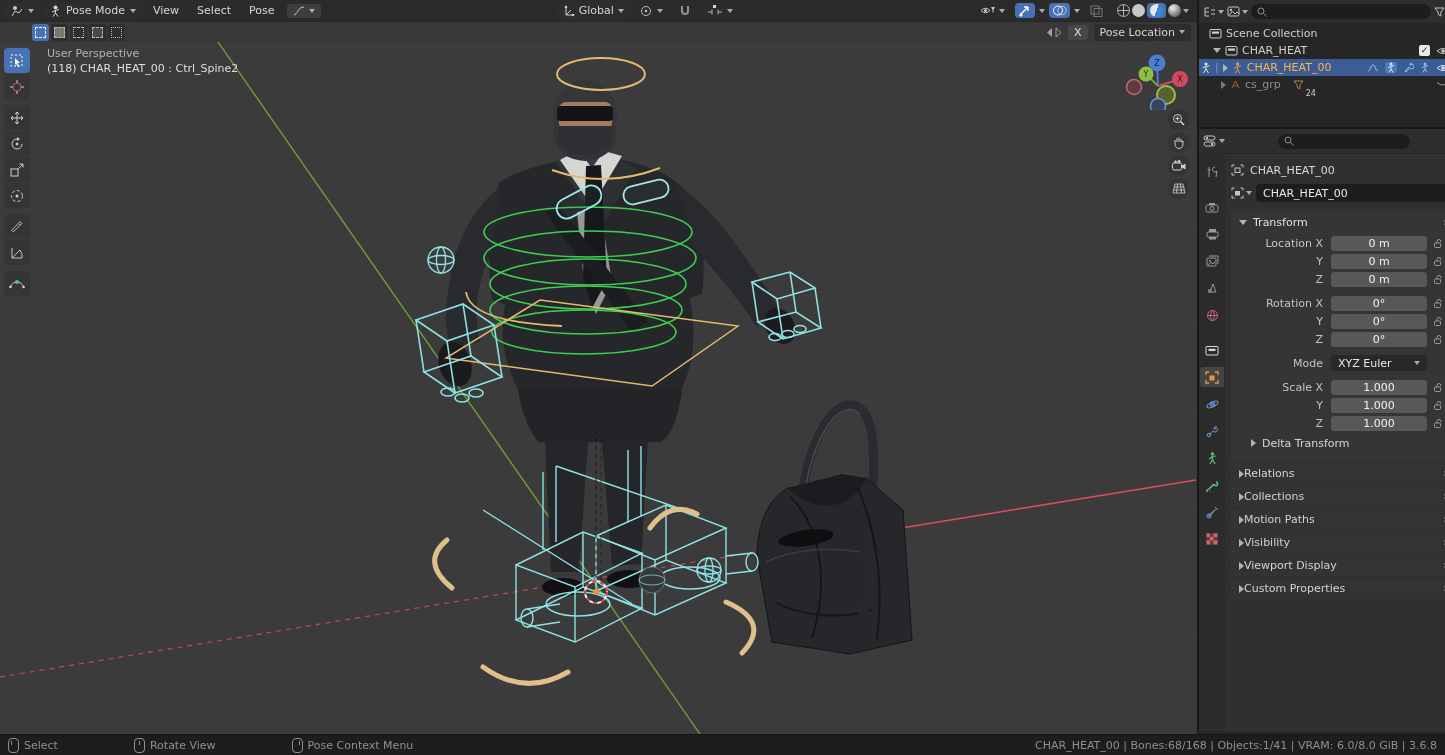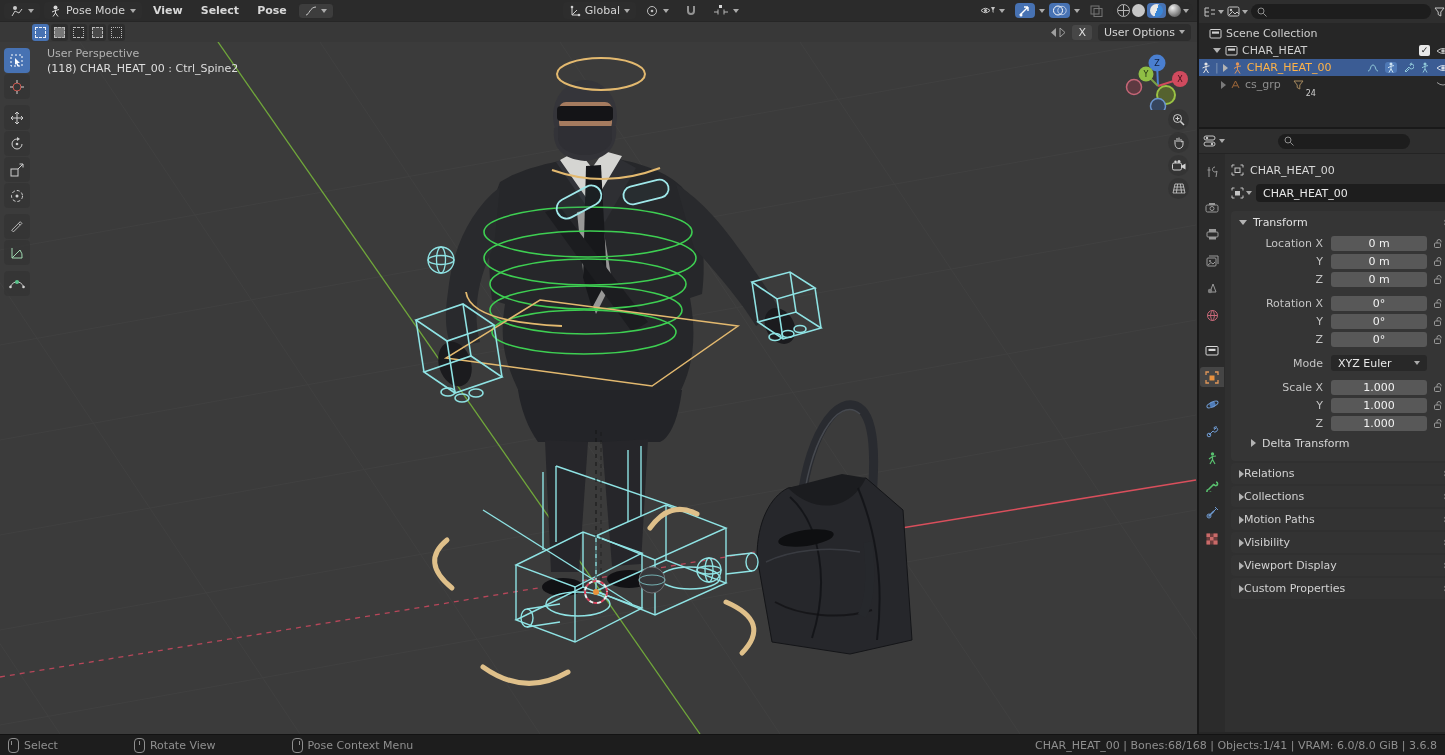--- a/index.html
+++ b/index.html
@@ -11,21 +11,21 @@
   #viewport{position:absolute;left:0;top:0;width:1197px;height:524px;background:#3b3b3b;}
   #sidebar{position:absolute;left:1197px;top:0;width:276px;height:734px;background:#262626;border-left:2px solid #191919;box-sizing:border-box;}
   #statusbar{position:absolute;left:0;top:734px;width:1445px;height:21px;background:#1d1d1d;border-top:1px solid #131313;box-sizing:border-box;display:flex;align-items:center;justify-content:space-between;color:#8f8f8f;}
 
   
   .vp-header{height:21px;background:#2b2b2b;display:flex;align-items:center;gap:4px;padding:0 4px;position:relative;z-index:5;}
   .vp-tools{height:21px;background:#383838;border-top:1px solid #262626;display:flex;align-items:center;justify-content:space-between;padding:0 6px;position:relative;z-index:5;box-sizing:border-box;}
   .hbtn{display:inline-flex;align-items:center;gap:4px;padding:2px 6px;border-radius:4px;background:transparent;color:#d4d4d4;white-space:nowrap;}
   .hbtn.box{background:#3d3d3d;border:1px solid #2a2a2a;}
   .hbtn.dark{background:#2d2d2d;}
-  .menuitem{padding:2px 7px;border-radius:3px;color:#d8d8d8;font-weight:bold;}
+  .menuitem{padding:2px 7px;border-radius:3px;color:#d8d8d8;}
   .chev{width:0;height:0;border-left:3px solid transparent;border-right:3px solid transparent;border-top:4px solid #ababab;display:inline-block;}
   .caret-r{width:0;height:0;border-top:4px solid transparent;border-bottom:4px solid transparent;border-left:5px solid #b3b3b3;display:inline-block;}
   .caret-d{width:0;height:0;border-left:4px solid transparent;border-right:4px solid transparent;border-top:5px solid #b3b3b3;display:inline-block;}
   .spacer{flex:1;}
   .pillblue{background:#4772b3;border-radius:4px;display:inline-flex;align-items:center;justify-content:center;padding:1px 3px;}
   .shadegroup{display:inline-flex;align-items:center;gap:2px;background:#2a2a2a;border-radius:9px;padding:1px 4px;}
   .ball{width:13px;height:13px;border-radius:50%;display:inline-block;}
   .ball.wire{border:1px solid #b5b5b5;box-sizing:border-box;background:
     linear-gradient(#0000 45%,#b5b5b5 45%,#b5b5b5 55%,#0000 55%),
     linear-gradient(90deg,#0000 45%,#b5b5b5 45%,#b5b5b5 55%,#0000 55%);}
@@ -231,21 +231,21 @@
           <span class="sq" style="border-style:dotted;"></span>
         </span>
     </span>
     <span style="display:inline-flex;align-items:center;gap:6px;">
       <svg width="16" height="13">
           <path d="M1,6.5 L6,2 V11 Z" fill="#9f9f9f"></path>
           <path d="M15,6.5 L10,2 V11 Z" fill="none" stroke="#9f9f9f"></path>
         </svg>
       <span class="xtoggle">X</span>
       <span class="hbtn dark">
-        <span>User Options</span>
+        <span>Pose Location</span>
         <span class="chev"></span>
       </span>
     </span>
   </div>
 
   <div id="canvas">
     <svg id="scene" width="1197" height="692" viewBox="0 0 1197 692">
 
       <g stroke="#454545" stroke-width="1" opacity="0.55">
         <line x1="0" y1="208" x2="1196" y2="-7"></line>

